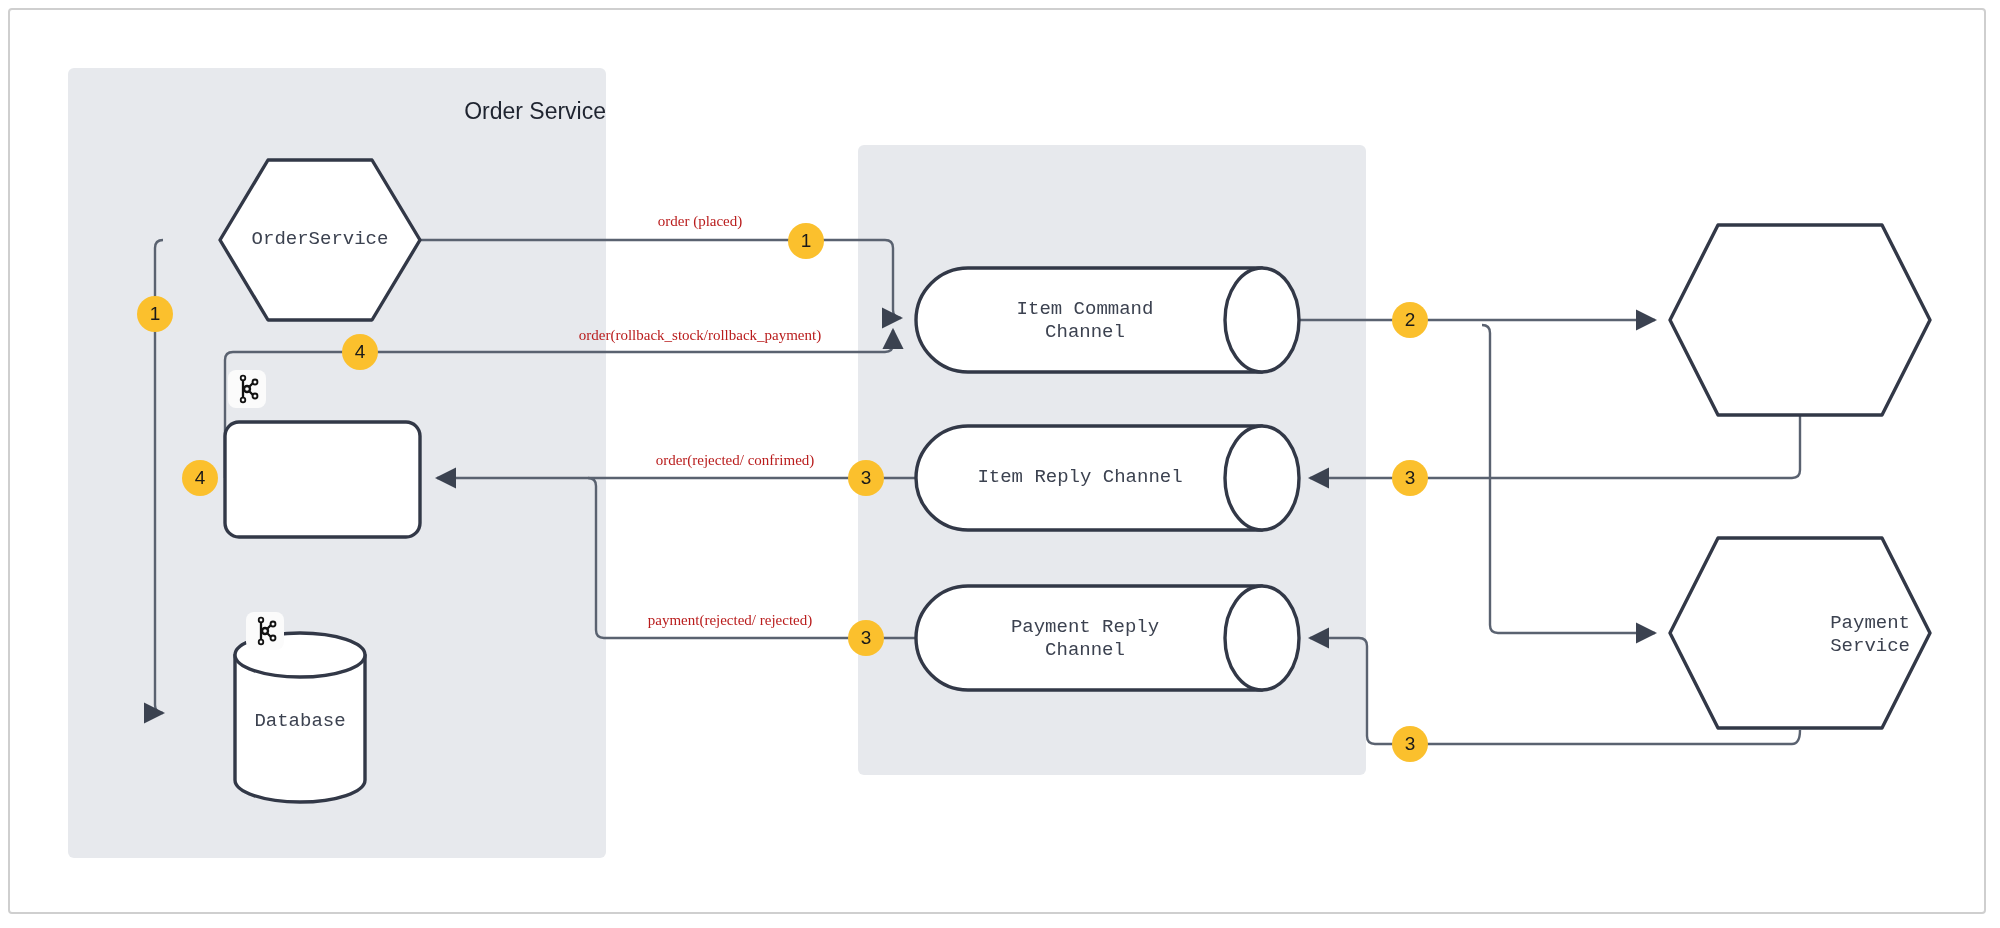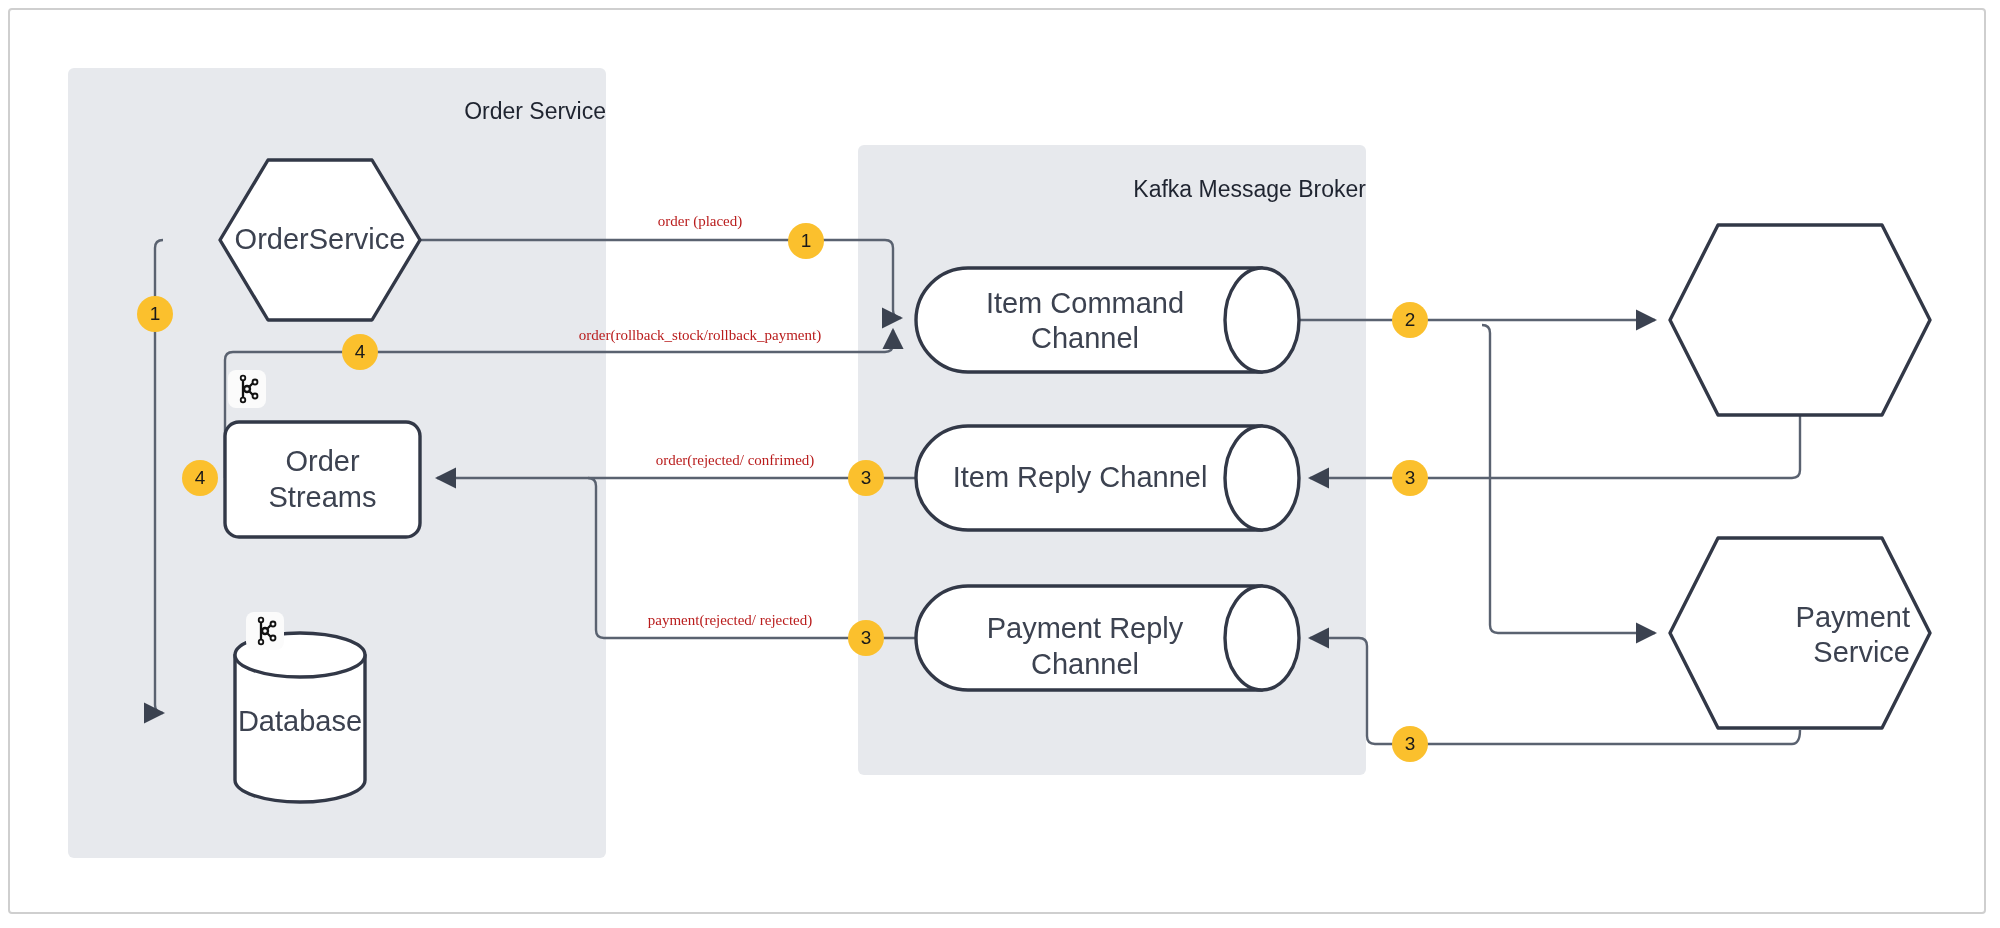--- a/index.html
+++ b/index.html
@@ -16,22 +16,22 @@
 
   
   .group-box{position:absolute;background:#e7e9ed;border-radius:6px;}
   .group-title{position:absolute;text-align:right;
                font-family:"Liberation Sans",sans-serif;
                font-size:23px;color:#1f2430;white-space:nowrap;}
 
   
   .node-label{position:absolute;display:flex;align-items:center;
               justify-content:center;text-align:center;
-              font-family:Liberation Sans, sans-serif;
-              font-size:29px;color:#3c4250;line-height:1.22;
+              font-family:Liberation Mono, monospace;
+              font-size:19px;color:#3c4250;line-height:1.22;
               pointer-events:none;}
 
   
   .edge-label{position:absolute;font-family:"Liberation Serif",serif;
               font-size:15px;color:#b91c1c;white-space:nowrap;
               text-align:center;}
 
   
   .badge{position:absolute;width:36px;height:36px;border-radius:50%;
          background:#fbc02d;color:#1a1a1a;
@@ -101,39 +101,34 @@
       <path d="M 968 586 L 1262 586 L 1262 690 L 968 690 A 52 52 0 0 1 968 586 Z"></path>
       <ellipse cx="1262" cy="638" rx="37" ry="52"></ellipse>
 
       <path d="M 1718 225 L 1882 225 L 1930 320 L 1882 415 L 1718 415 L 1670 320 Z"></path>
 
       <path d="M 1718 538 L 1882 538 L 1930 633 L 1882 728 L 1718 728 L 1670 633 Z"></path>
     </g>
   </svg>
 
   <div class="group-title" style="left:68px;top:98px;width:538px;">Order Service</div>
-  <div class="group-title" style="left:858px;top:176px;width:508px;">Kafka Message Broker</div>
 
   <div class="node-label" style="left:220px;top:215px;width:200px;height:50px;">OrderService</div>
 
-  <div class="node-label" style="left:225px;top:432px;width:195px;height:95px;flex-direction:column;">
-    <span>Order</span>
-    <span>Streams</span>
-  </div>
 
   <div class="node-label" style="left:235px;top:700px;width:130px;height:44px;">Database</div>
 
   <div class="node-label" style="left:940px;top:278px;width:290px;height:86px;flex-direction:column;">
     <span>Item Command</span>
     <span>Channel</span>
   </div>
 
   <div class="node-label" style="left:930px;top:455px;width:300px;height:46px;">Item Reply Channel</div>
 
-  <div class="node-label" style="left:940px;top:596px;width:290px;height:86px;flex-direction:column;justify-content:flex-end;">
+  <div class="node-label" style="left:940px;top:596px;width:290px;height:86px;flex-direction:column;">
     <span>Payment Reply</span>
     <span>Channel</span>
   </div>
 
 
   <div class="node-label" style="left:1690px;top:592px;width:220px;height:86px;flex-direction:column;align-items:flex-end;">
     <span>Payment</span>
     <span>Service</span>
   </div>
 

